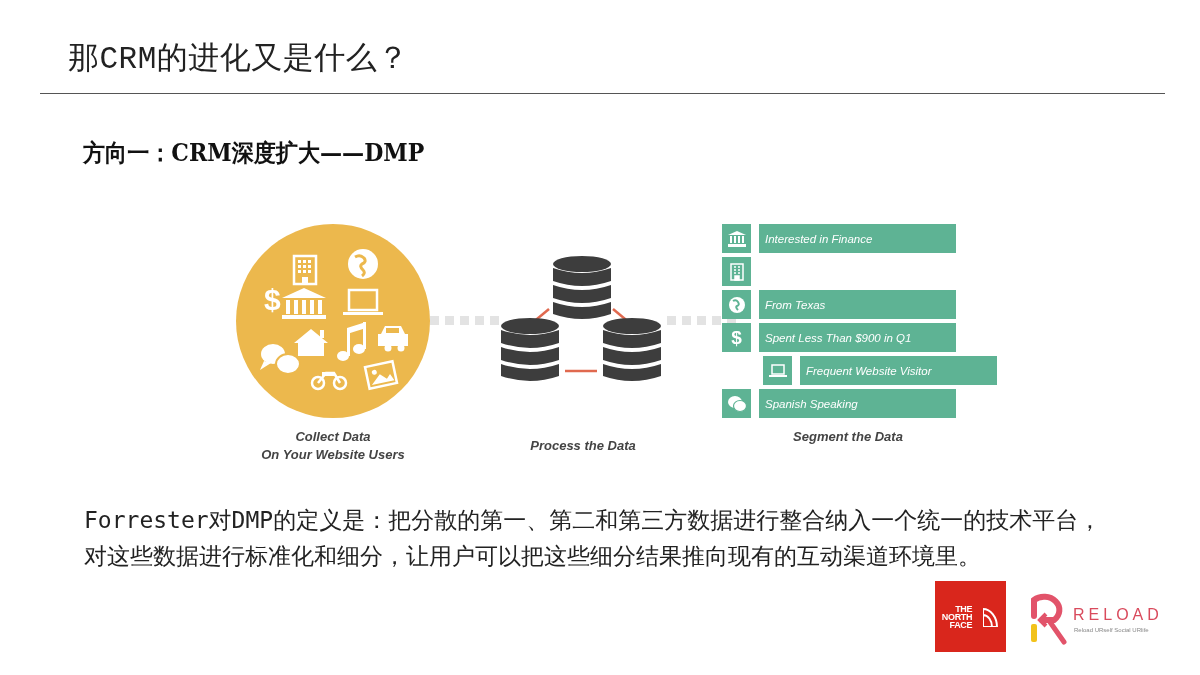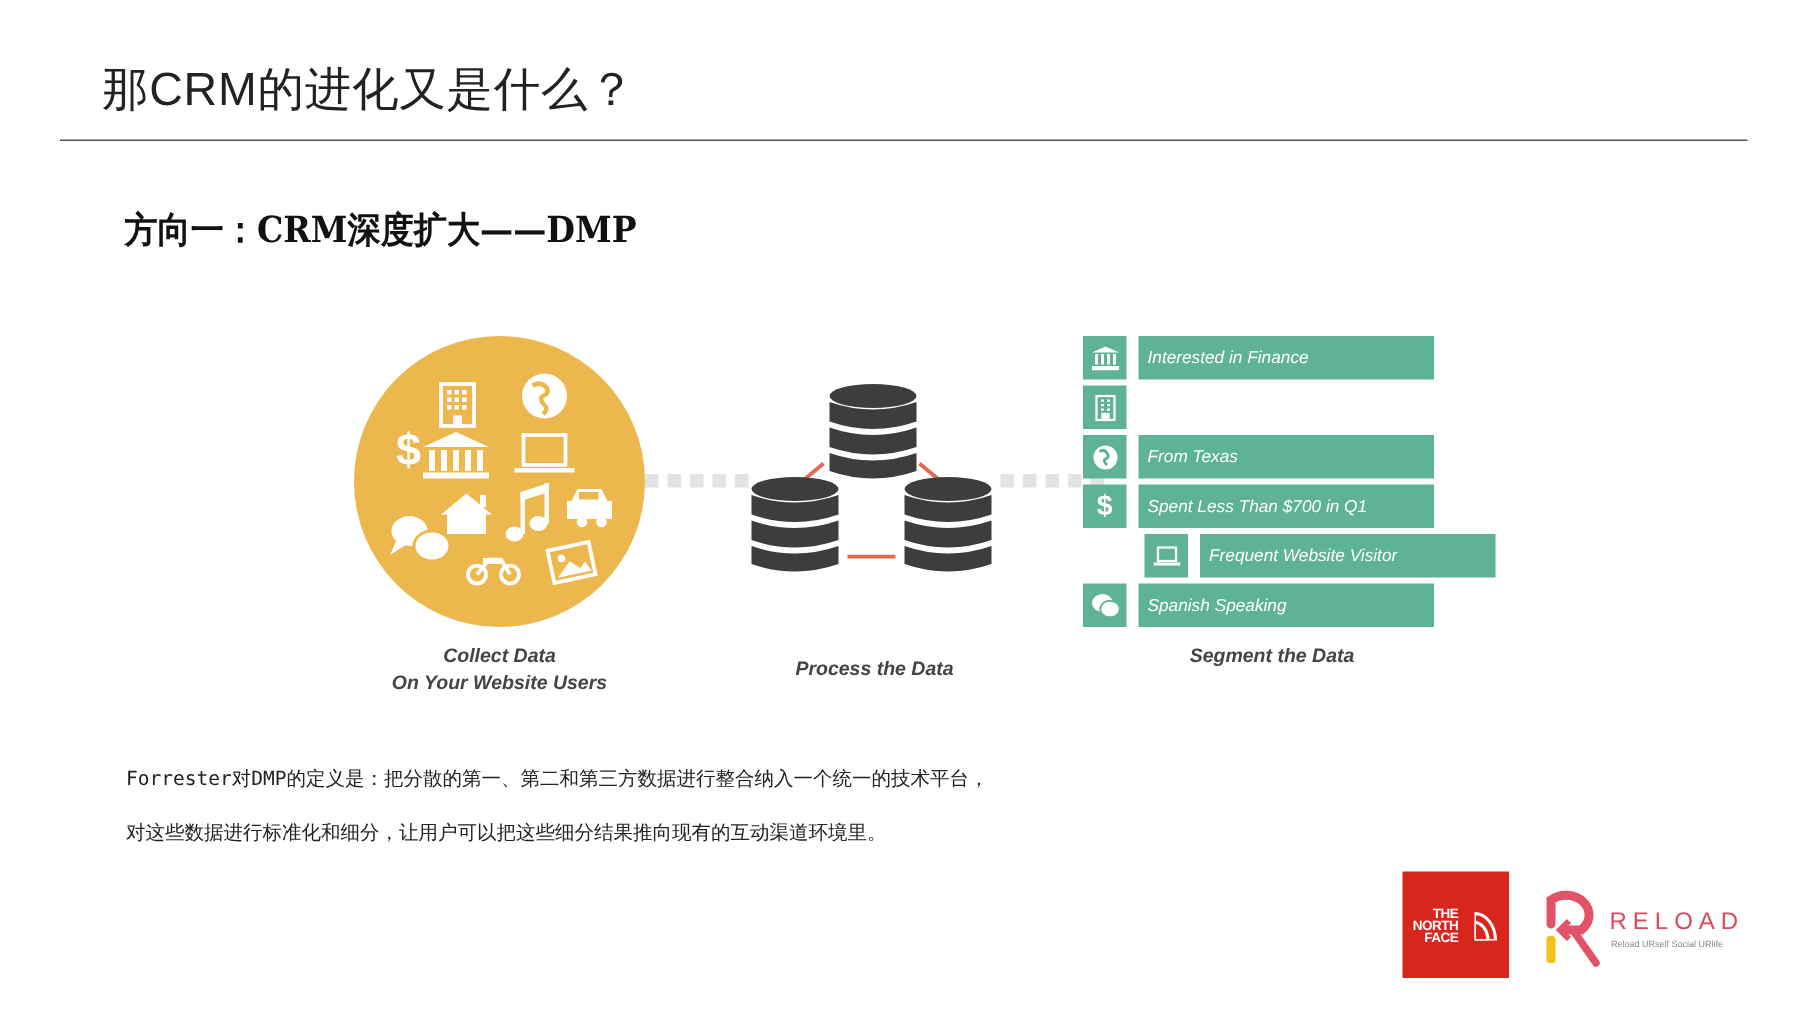--- a/index.html
+++ b/index.html
@@ -5,21 +5,21 @@
   html, body { margin:0; padding:0; }
   body {
     width:1200px; height:675px; position:relative; overflow:hidden;
     background:#ffffff;
     font-family:"DejaVu Serif", "Liberation Serif", serif;
     color:#1a1a1a;
   }
   .abs { position:absolute; }
   .page-title {
     left:68px; top:38px; font-size:31px; line-height:44px;
-    font-family:Liberation Sans, sans-serif; color:#222;
+    font-family:Liberation Mono, monospace; color:#222;
     letter-spacing:0.5px;
   }
   .title-rule { left:40px; top:93px; width:1125px; height:1px; background:#555; }
   .subtitle {
     left:83px; top:136px; font-size:24px; line-height:34px; font-weight:bold;
     font-family:"DejaVu Serif","Liberation Serif",serif; color:#111;
     transform:scaleX(0.92); transform-origin:left center;
   }
   
   .collect-circle {
@@ -33,21 +33,21 @@
   .dots { display:flex; gap:6px; }
   .dots span { width:9px; height:9px; background:#e3e3e3; display:block; }
   .seg-row { position:absolute; left:722px; width:234px; height:29px; display:flex; gap:8px; }
   .seg-icon { width:29px; height:29px; background:#5eb394; display:flex; align-items:center; justify-content:center; }
   .seg-label {
     flex:1; background:#5eb394; color:#fff; display:flex; align-items:center; padding-left:6px;
     font-family:"Liberation Sans","DejaVu Sans",sans-serif; font-style:italic; font-size:11.5px;
     white-space:nowrap; overflow:hidden;
   }
   .para {
-    left:84px; font-size:13px; line-height:24px; color:#222;
+    left:84px; font-size:23px; line-height:24px; color:#222;
     font-family:"DejaVu Sans Mono","Liberation Mono",monospace;
     white-space:nowrap;
   }
   .tnf-logo {
     left:935px; top:581px; width:71px; height:71px; background:#d9261c;
     display:flex; align-items:center; justify-content:center;
   }
   .tnf-text {
     color:#fff; font-family:"Liberation Sans","DejaVu Sans",sans-serif; font-weight:bold;
     font-size:9px; line-height:8px; text-align:right; letter-spacing:-0.3px;
@@ -225,21 +225,21 @@
         <circle cx="9" cy="9" r="8" fill="#fff"></circle>
         <path d="M5 5 q3 -2 5 1 q2 3 -1 4 q-2 1 1 4" fill="none" stroke="#5eb394" stroke-width="2"></path>
       </svg>
   </div>
   <div class="seg-label">From Texas</div>
 </div>
 <div class="seg-row" style="top:323px;">
   <div class="seg-icon">
     <span style="color:#fff;font-family:'Liberation Sans',sans-serif;font-weight:bold;font-size:19px;line-height:19px;">$</span>
   </div>
-  <div class="seg-label">Spent Less Than $700 in Q1</div>
+  <div class="seg-label">Spent Less Than $900 in Q1</div>
 </div>
 <div class="seg-row" style="top:356px;padding-left:41px;">
   <div class="seg-icon">
     <svg width="18" height="14" viewBox="0 0 18 14" fill="none" stroke="#fff" stroke-width="1.5">
         <rect x="3" y="1" width="12" height="9"></rect>
         <rect x="0" y="11" width="18" height="2" fill="#fff" stroke="none"></rect>
       </svg>
   </div>
   <div class="seg-label">Frequent Website Visitor</div>
 </div>

